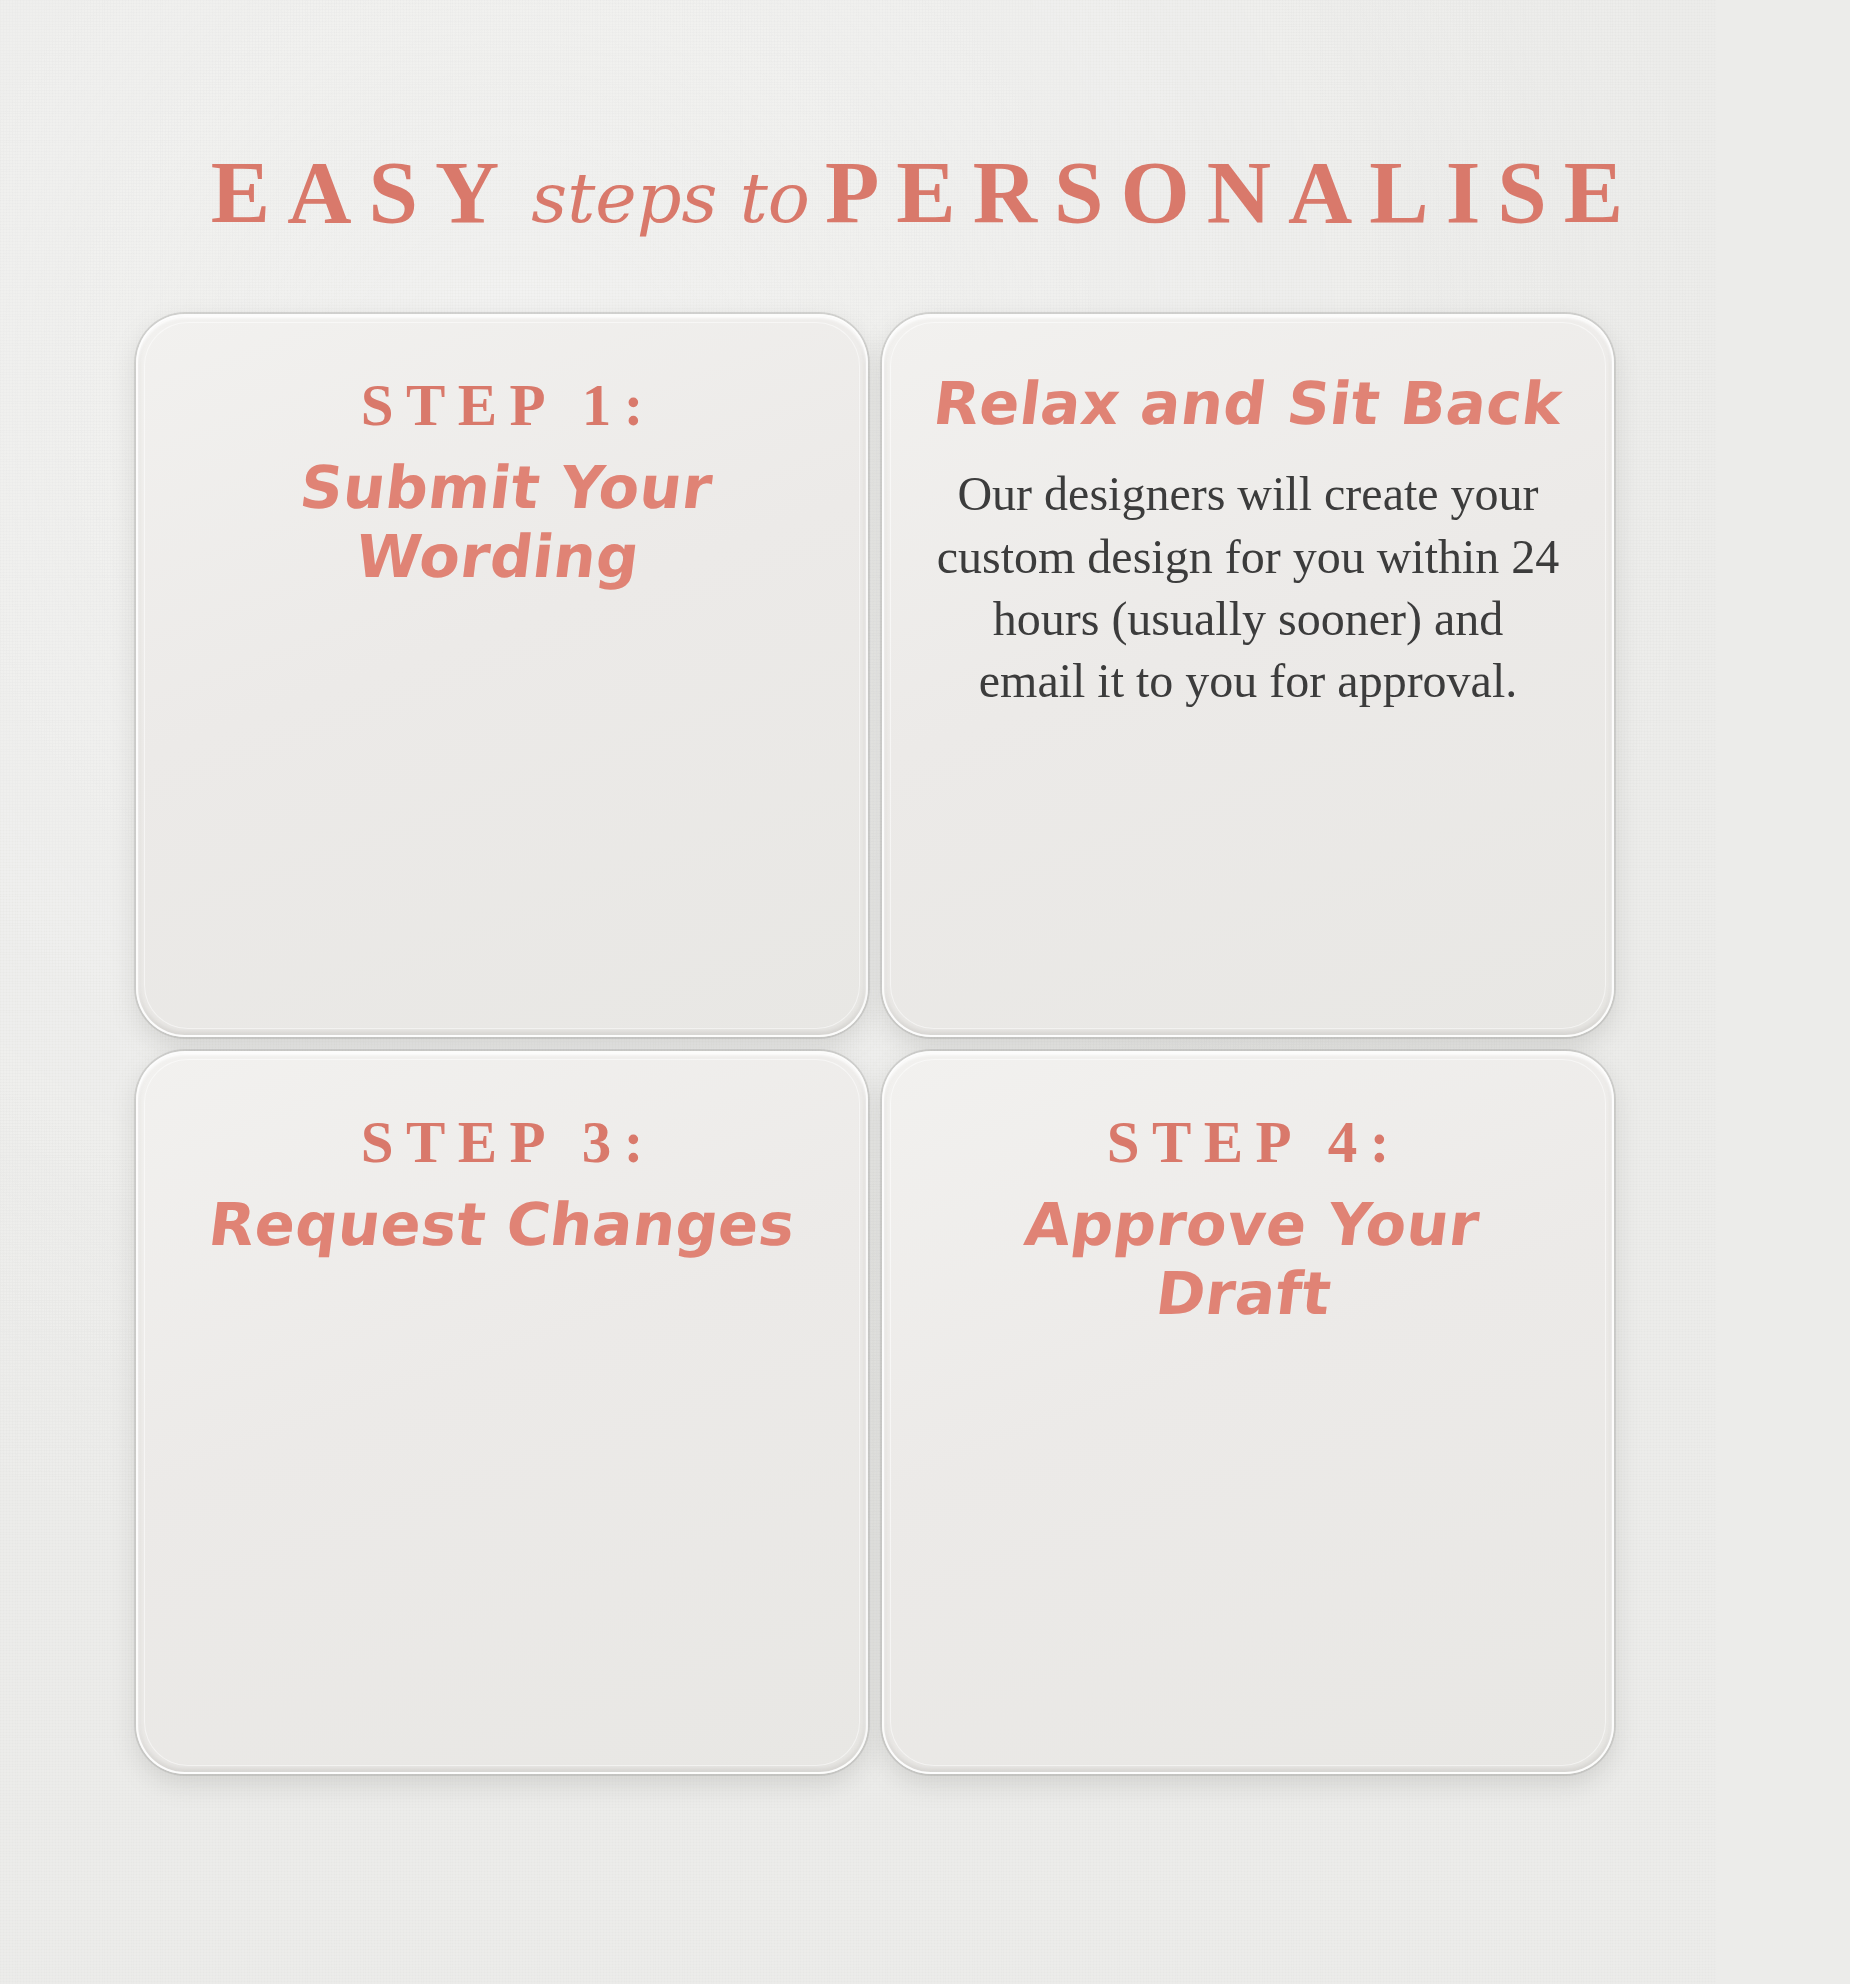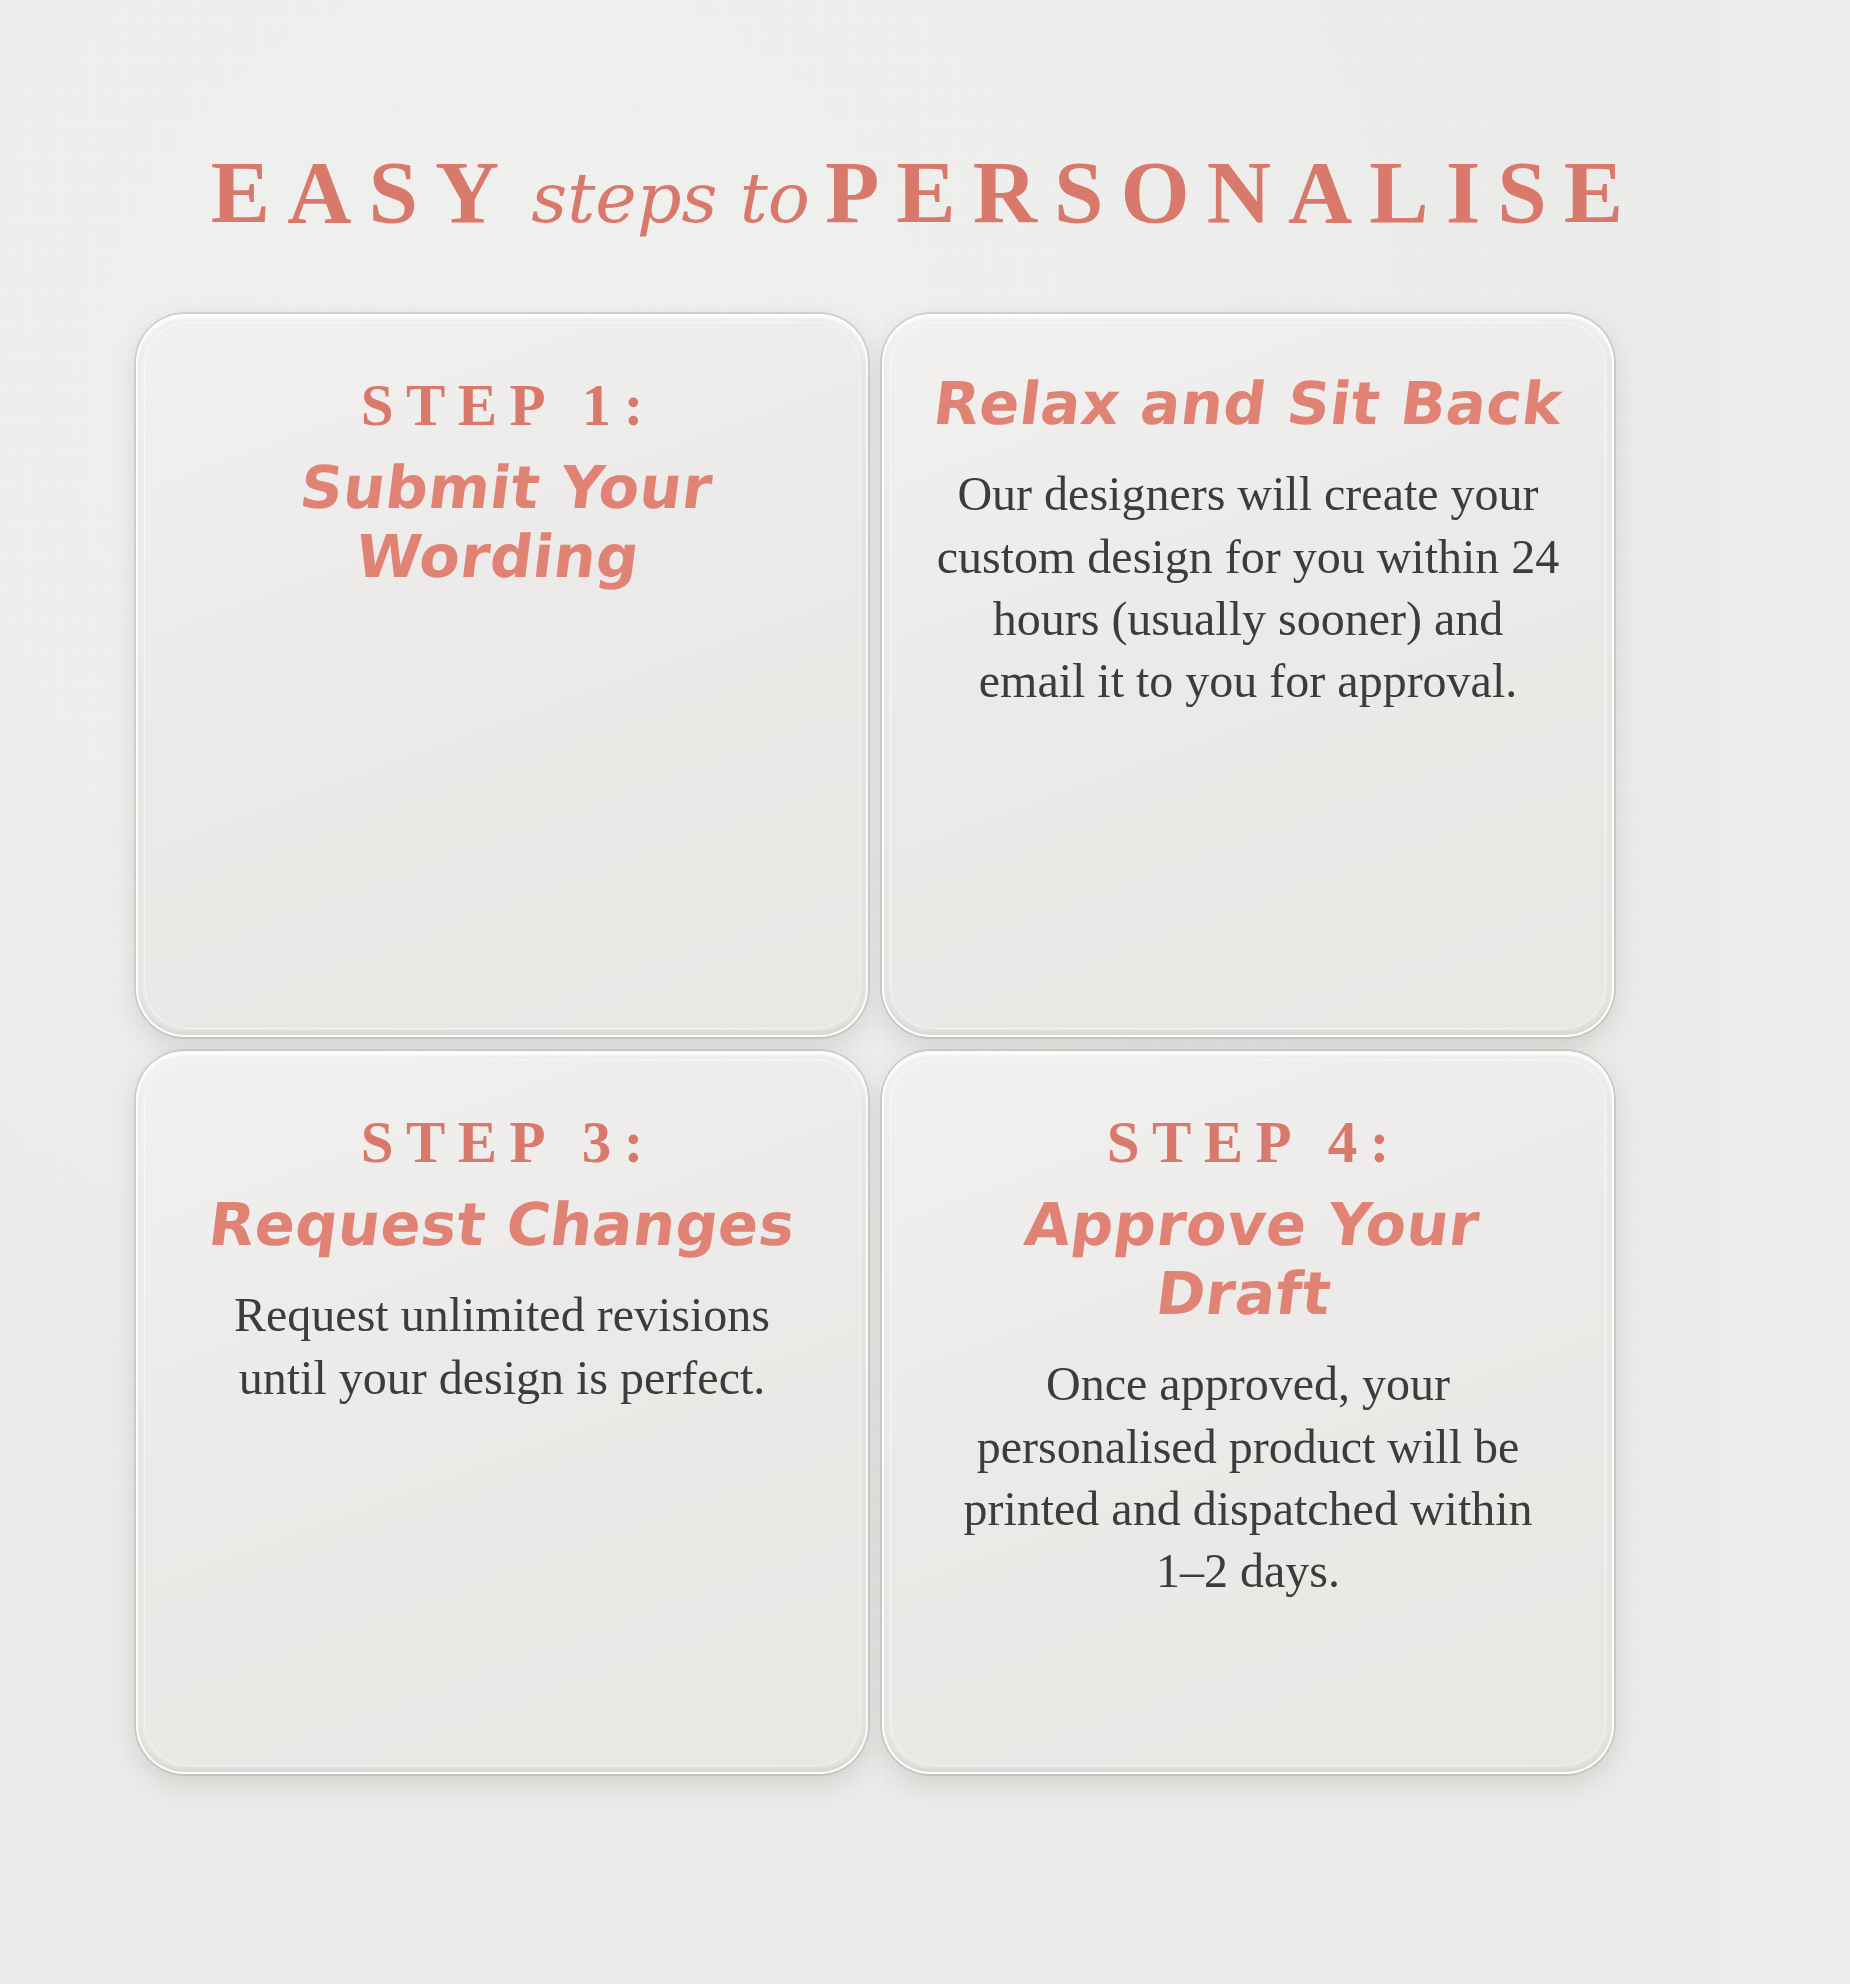--- a/index.html
+++ b/index.html
@@ -163,27 +163,25 @@
       <div class="card-top">
         <div class="step-title">Relax and Sit Back</div>
         <div class="step-body">Our designers will create your custom design for you within 24 hours (usually sooner) and email it to you for approval.</div>
       </div>
     </div>
 
     <div class="card card-3">
       <div class="card-top">
         <div class="step-label">STEP 3:</div>
         <div class="step-title">Request Changes</div>
-        <div class="step-body">Request unlimited revisions until your design is perfect.</div>
       </div>
     </div>
 
     <div class="card card-4">
       <div class="card-top">
         <div class="step-label">STEP 4:</div>
         <div class="step-title">Approve Your Draft</div>
-        <div class="step-body">Once approved, your personalised product will be printed and dispatched within 1–2 days.</div>
       </div>
     </div>
 
   </div>
 </div>
 
 
 </body></html>

